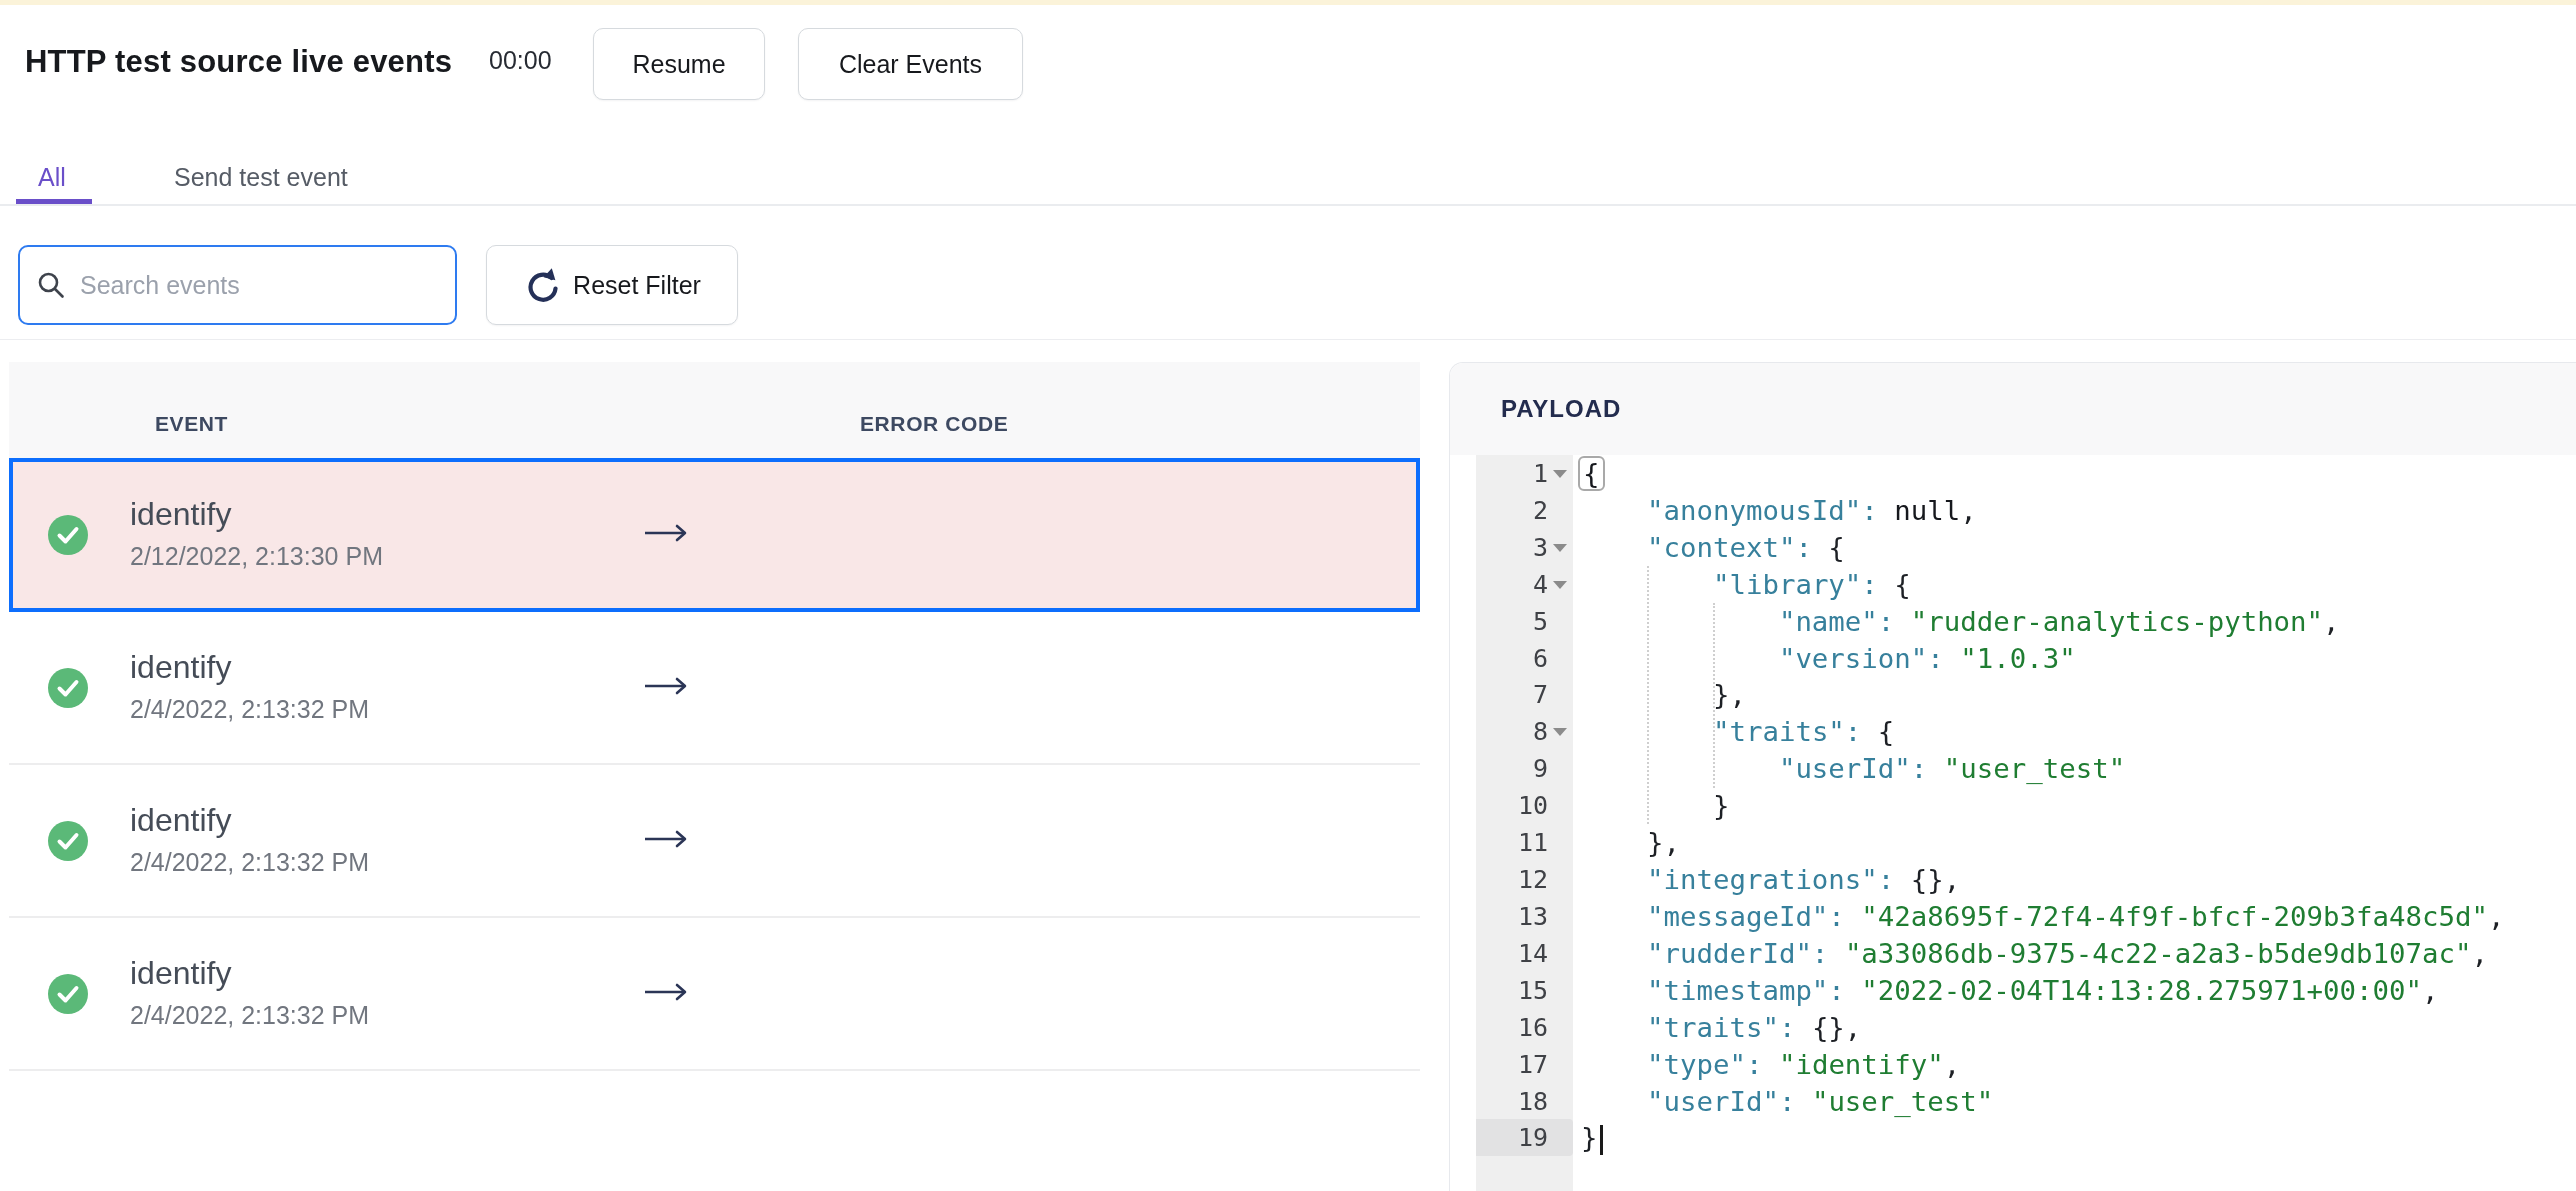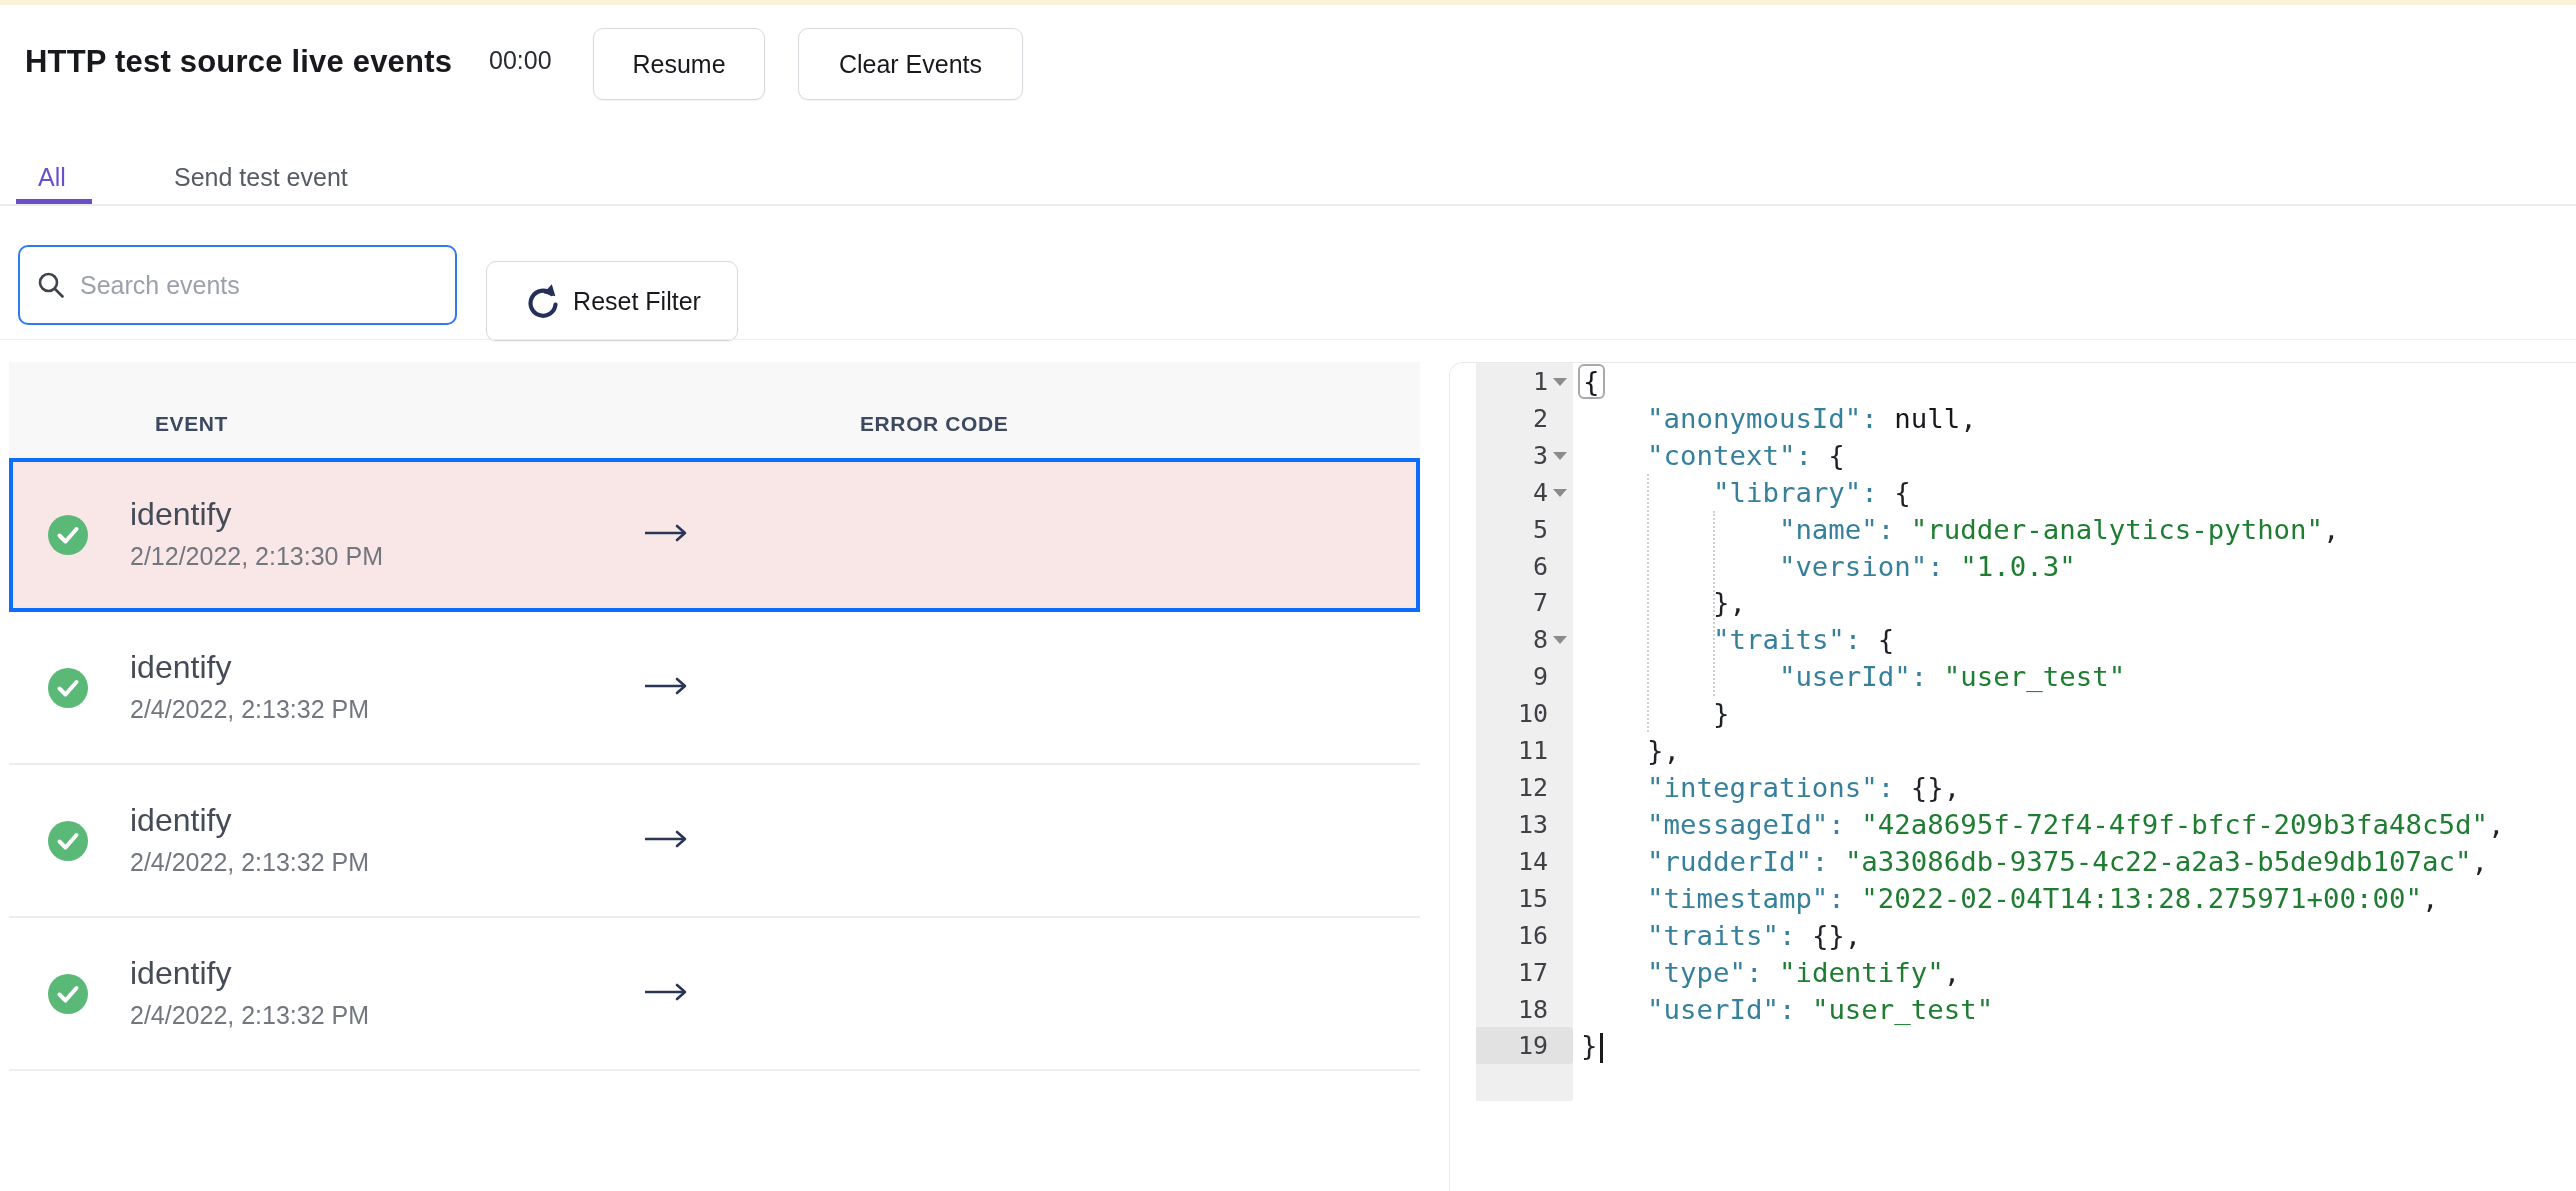--- a/index.html
+++ b/index.html
@@ -36,21 +36,21 @@
   
   .search-box{
     left:18px;top:245px;width:439px;height:80px;border:2px solid #2e7bf0;border-radius:10px;
     background:#fff;display:flex;align-items:center;box-sizing:border-box;padding:0 16px;
   }
   .search-box input{
     border:none;outline:none;font-size:25px;color:#30343c;width:100%;
     font-family:"Liberation Sans", sans-serif;background:transparent;margin-left:12px;
   }
   .search-box input::placeholder{color:#9ba1ac;}
-  .btn-reset{left:486px;top:245px;width:252px;height:80px;gap:14px;margin-top:16px;}
+  .btn-reset{left:486px;top:245px;width:252px;height:80px;gap:14px;}
   .btn-reset svg{flex:0 0 auto;}
 
   
   .section-divider{left:0;top:339px;width:2576px;height:1px;background:#ecedf0;}
 
   
   .events-card{left:9px;top:362px;width:1411px;background:#fff;}
   .tbl-header{position:relative;height:96px;background:#f8f8f9;}
   .col-h{position:absolute;top:14px;height:96px;display:flex;align-items:center;
     font-size:21px;font-weight:700;color:#3d4961;letter-spacing:0.6px;}
@@ -211,20 +211,23 @@
       <svg width="46" height="22" viewBox="0 0 46 22">
         <line x1="1" y1="11" x2="40" y2="11" stroke="#2b3556" stroke-width="2.6"></line>
         <path d="M33 4 L41 11 L33 18" fill="none" stroke="#2b3556" stroke-width="2.6" stroke-linejoin="round" stroke-linecap="round"></path>
       </svg>
     </span>
   </div>
     </div>
 </div>
 
 <div class="abs payload-card">
+  <div class="payload-header">
+    <div class="payload-title">PAYLOAD</div>
+  </div>
   <div class="code-area">
     <div class="gutter"></div>
     <div class="indent-guide" style="left:197px;top:111px;height:258px;"></div>
     <div class="indent-guide" style="left:263px;top:148px;height:185px;"></div>
     <div id="code-lines">
         <div class="gut-cell" style="top: 0px;">
           <span class="gut-num">1</span>
           <span class="gut-fold"></span>
         </div>
         <div class="code-line" style="top: 0px;"><span class="code-text"><span class="tok-b">{</span></span></div>

